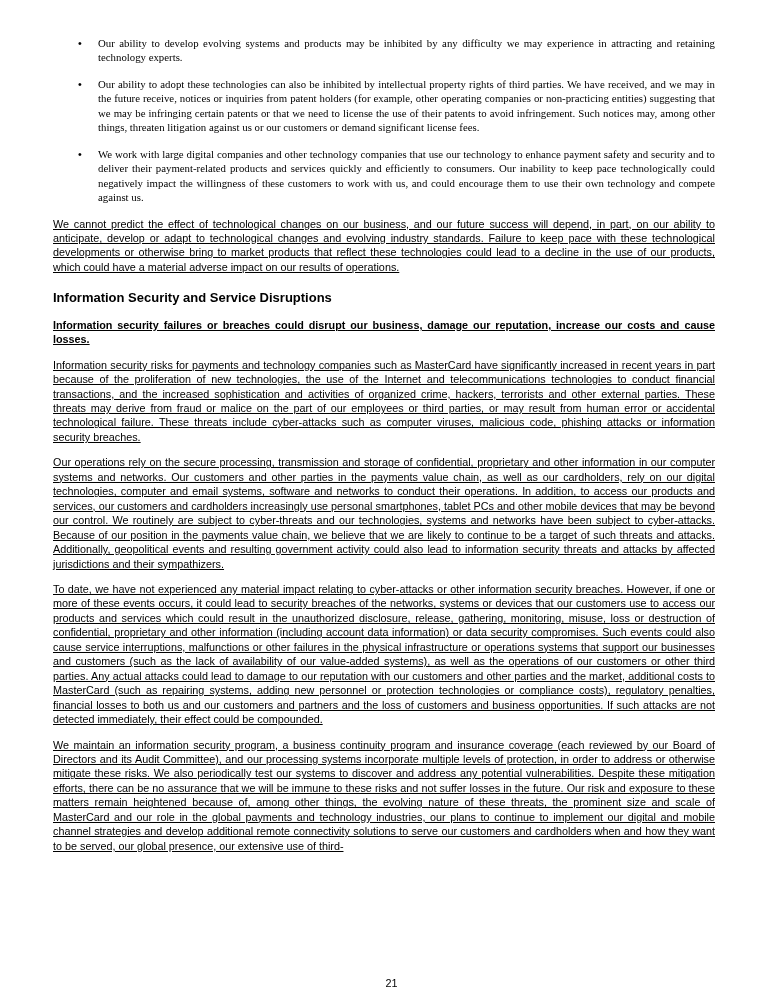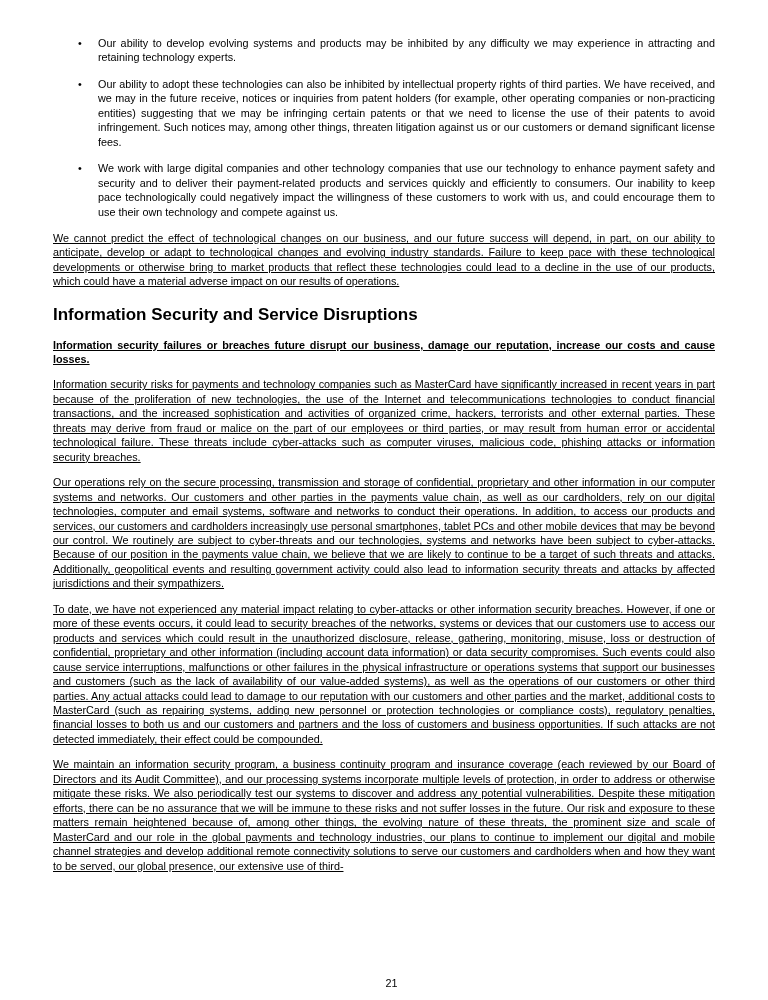--- a/index.html
+++ b/index.html
@@ -17,25 +17,25 @@
     overflow: hidden;
   }
   .bullet-list { margin: 0 0 11px 0; }
   .bullet-item { display: flex; margin: 0 0 12px 0; }
   .bullet-marker {
     flex: 0 0 auto;
     width: 20px;
     margin-left: 25px;
     text-align: left;
   }
-  .bullet-text { flex: 1 1 auto; text-align: justify; }
+  .bullet-text { flex: 1 1 auto; text-align: justify; font-family: Liberation Serif, serif; }
   .para { margin: 0 0 11px 0; text-align: justify; text-decoration: underline; }
   .para-bold { font-weight: bold; }
   .section-heading {
-    font-size: 17px;
+    font-size: 13px;
     font-weight: bold;
     margin: 15px 0 11px 0;
     text-align: left;
   }
   .page-number {
     position: absolute;
     bottom: 10px;
     left: 0;
     right: 0;
     text-align: center;
@@ -60,21 +60,21 @@
     <div class="bullet-item">
       <span class="bullet-marker">•</span>
       <span class="bullet-text">We work with large digital companies and other technology companies that use our technology to enhance payment safety and security and to deliver their payment-related products and services quickly and efficiently to consumers.  Our inability to keep pace technologically could negatively impact the willingness of these customers to work with us, and could encourage them to use their own technology and compete against us.</span>
     </div>
   </div>
 
   <p class="para">We cannot predict the effect of technological changes on our business, and our future success will depend, in part, on our ability to anticipate, develop or adapt to technological changes and evolving industry standards.  Failure to keep pace with these technological developments or otherwise bring to market products that reflect these technologies could lead to a decline in the use of our products, which could have a material adverse impact on our results of operations.</p>
 
   <h2 class="section-heading">Information Security and Service Disruptions</h2>
 
-  <p class="para para-bold">Information security failures or breaches future disrupt our business, damage our reputation, increase our costs and cause losses.</p>
+  <p class="para para-bold">Information security failures or breaches could disrupt our business, damage our reputation, increase our costs and cause losses.</p>
 
   <p class="para">Information security risks for payments and technology companies such as MasterCard have significantly increased in recent years in part because of the proliferation of new technologies, the use of the Internet and telecommunications technologies to conduct financial transactions, and the increased sophistication and activities of organized crime, hackers, terrorists and other external parties.  These threats may derive from fraud or malice on the part of our employees or third parties, or may result from human error or accidental technological failure.  These threats include cyber-attacks such as computer viruses, malicious code, phishing attacks or information security breaches.</p>
   <p class="para">Our operations rely on the secure processing, transmission and storage of confidential, proprietary and other information in our computer systems and networks.  Our customers and other parties in the payments value chain, as well as our cardholders, rely on our digital technologies, computer and email systems, software and networks to conduct their operations.  In addition, to access our products and services, our customers and cardholders increasingly use personal smartphones, tablet PCs and other mobile devices that may be beyond our control.  We routinely are subject to cyber-threats and our technologies, systems and networks have been subject to cyber-attacks.  Because of our position in the payments value chain, we believe that we are likely to continue to be a target of such threats and attacks.  Additionally, geopolitical events and resulting government activity could also lead to information security threats and attacks by affected jurisdictions and their sympathizers.</p>
   <p class="para">To date, we have not experienced any material impact relating to cyber-attacks or other information security breaches.  However, if one or more of these events occurs, it could lead to security breaches of the networks, systems or devices that our customers use to access our products and services which could result in the unauthorized disclosure, release, gathering, monitoring, misuse, loss or destruction of confidential, proprietary and other information (including account data information) or data security compromises.  Such events could also cause service interruptions, malfunctions or other failures in the physical infrastructure or operations systems that support our businesses and customers (such as the lack of availability of our value-added systems), as well as the operations of our customers or other third parties.  Any actual attacks could lead to damage to our reputation with our customers and other parties and the market, additional costs to MasterCard (such as repairing systems, adding new personnel or protection technologies or compliance costs), regulatory penalties, financial losses to both us and our customers and partners and the loss of customers and business opportunities.  If such attacks are not detected immediately, their effect could be compounded.</p>
   <p class="para">We maintain an information security program, a business continuity program and insurance coverage (each reviewed by our Board of Directors and its Audit Committee), and our processing systems incorporate multiple levels of protection, in order to address or otherwise mitigate these risks.  We also periodically test our systems to discover and address any potential vulnerabilities.  Despite these mitigation efforts, there can be no assurance that we will be immune to these risks and not suffer losses in the future.  Our risk and exposure to these matters remain heightened because of, among other things, the evolving nature of these threats, the prominent size and scale of MasterCard and our role in the global payments and technology industries, our plans to continue to implement our digital and mobile channel strategies and develop additional remote connectivity solutions to serve our customers and cardholders when and how they want to be served, our global presence, our extensive use of third-</p>
 
   <div class="page-number">21</div>
 
 </div>
 

